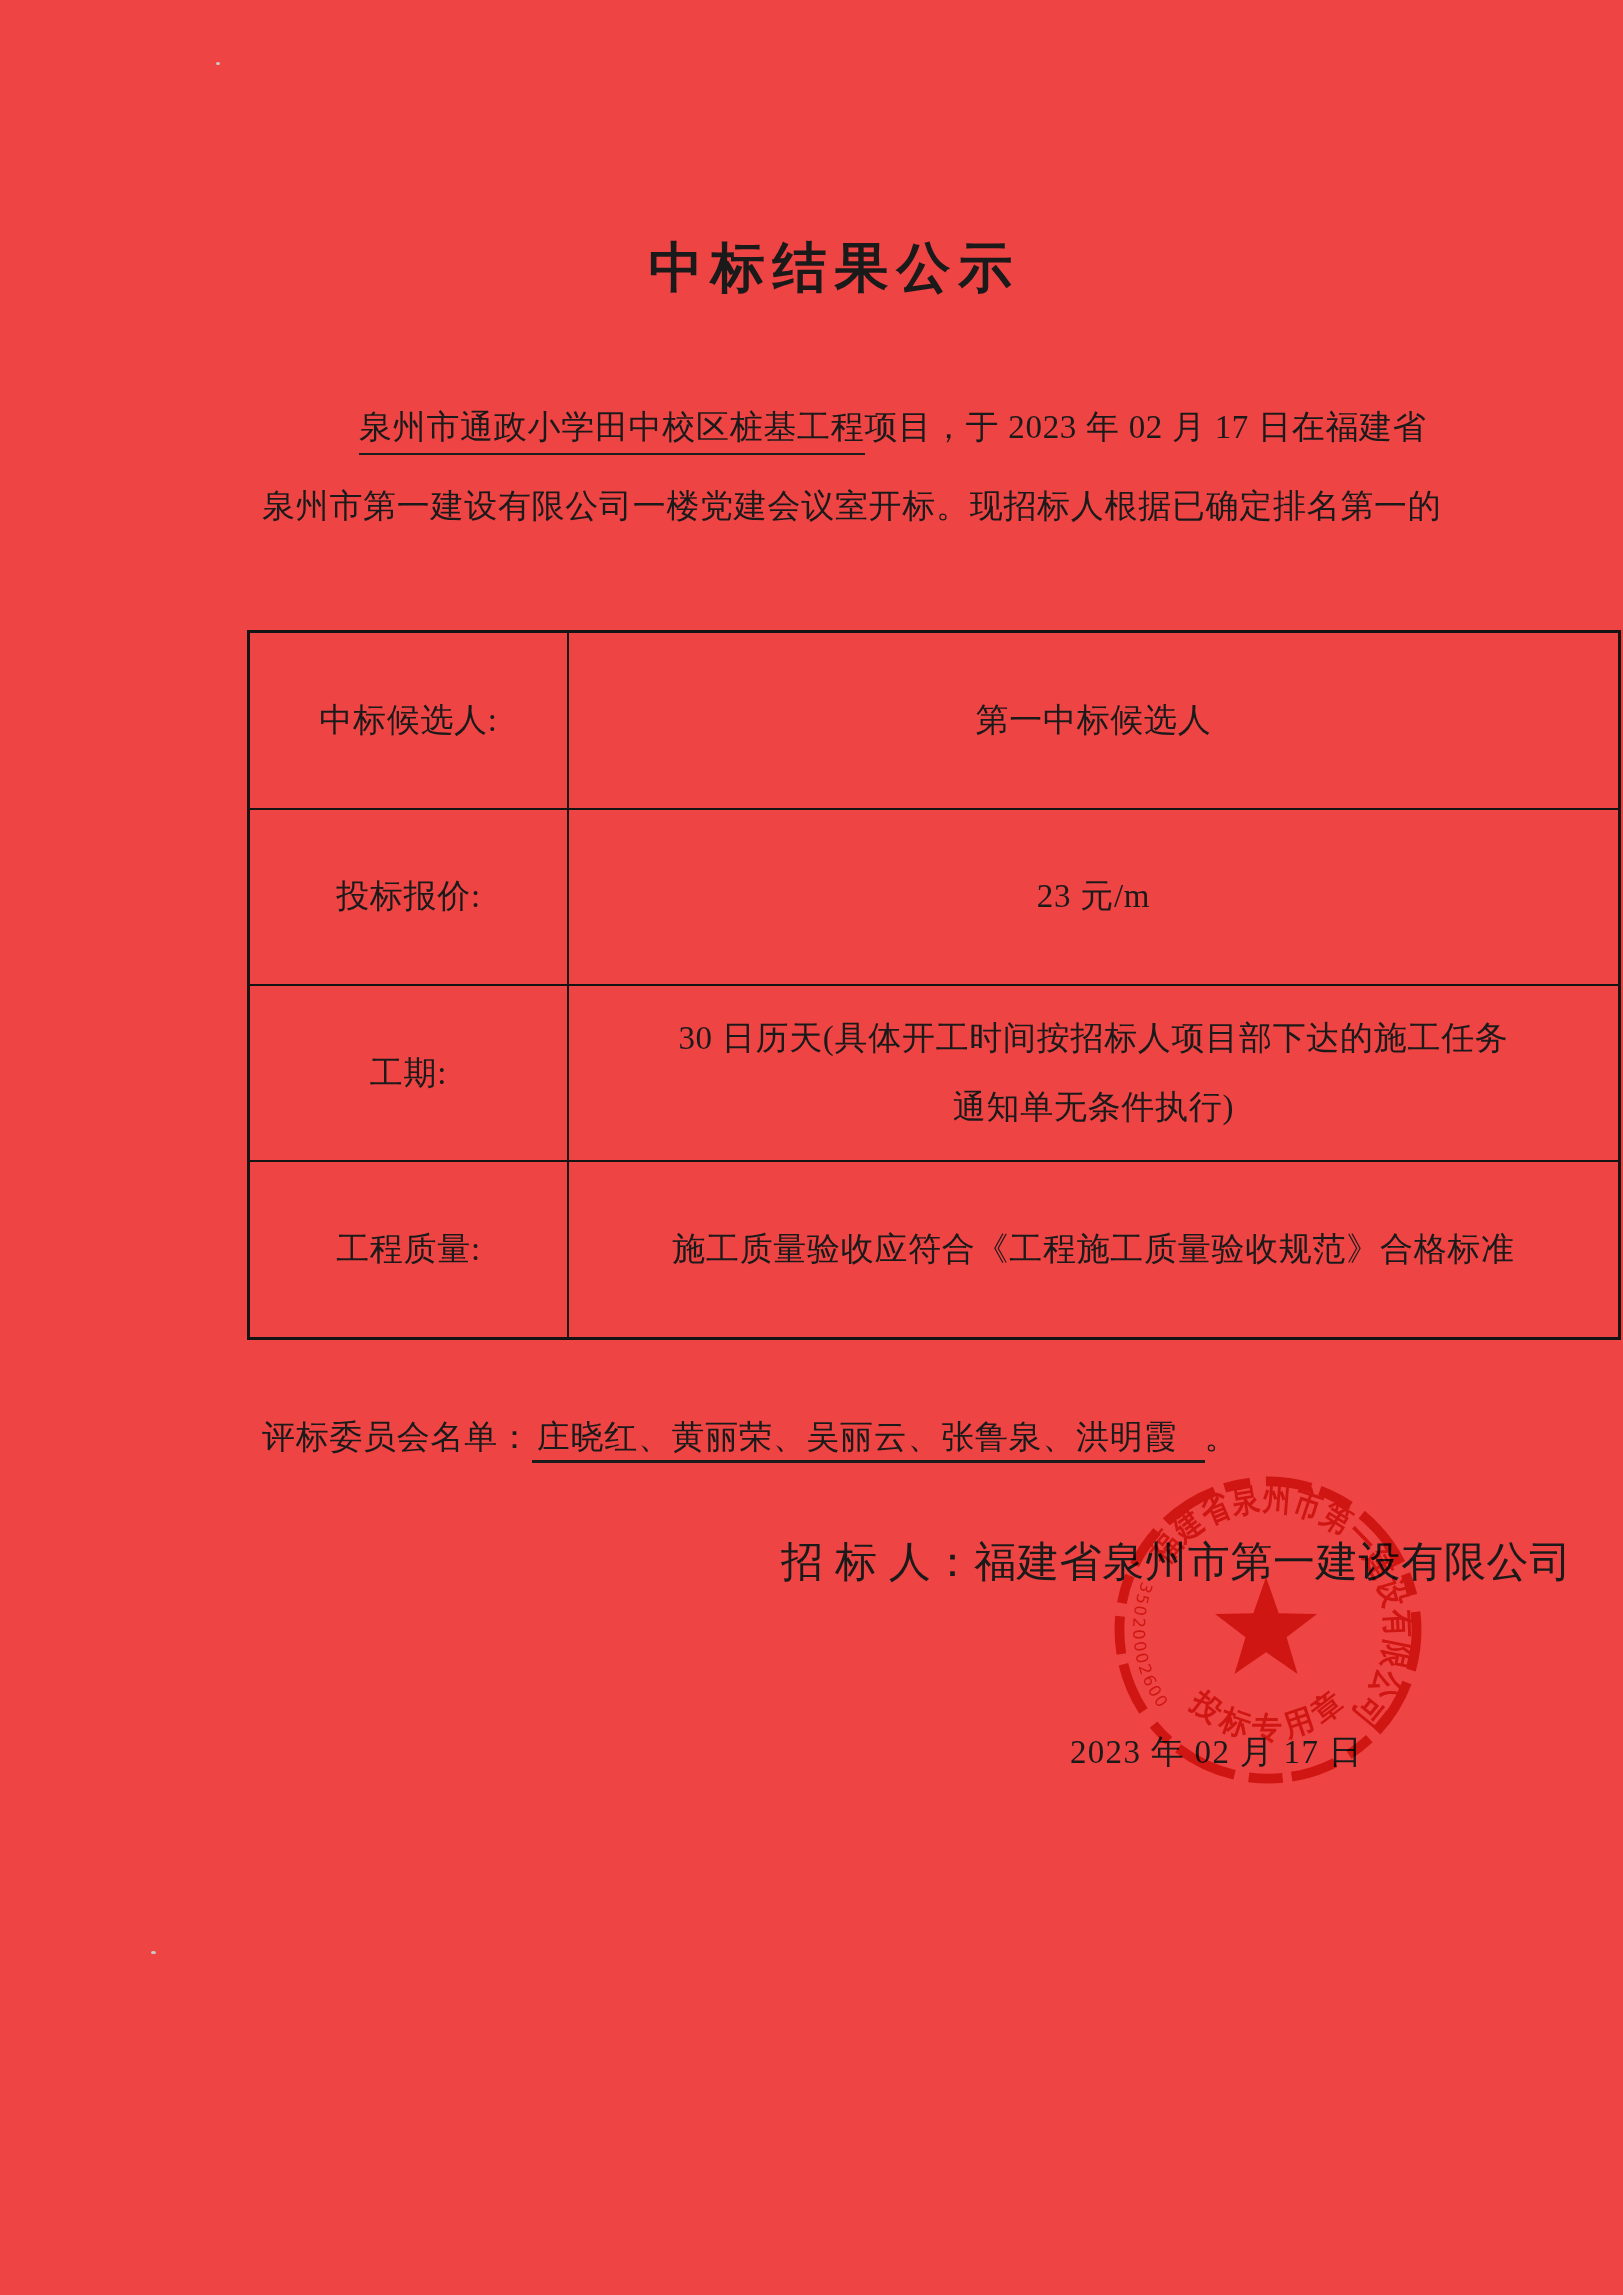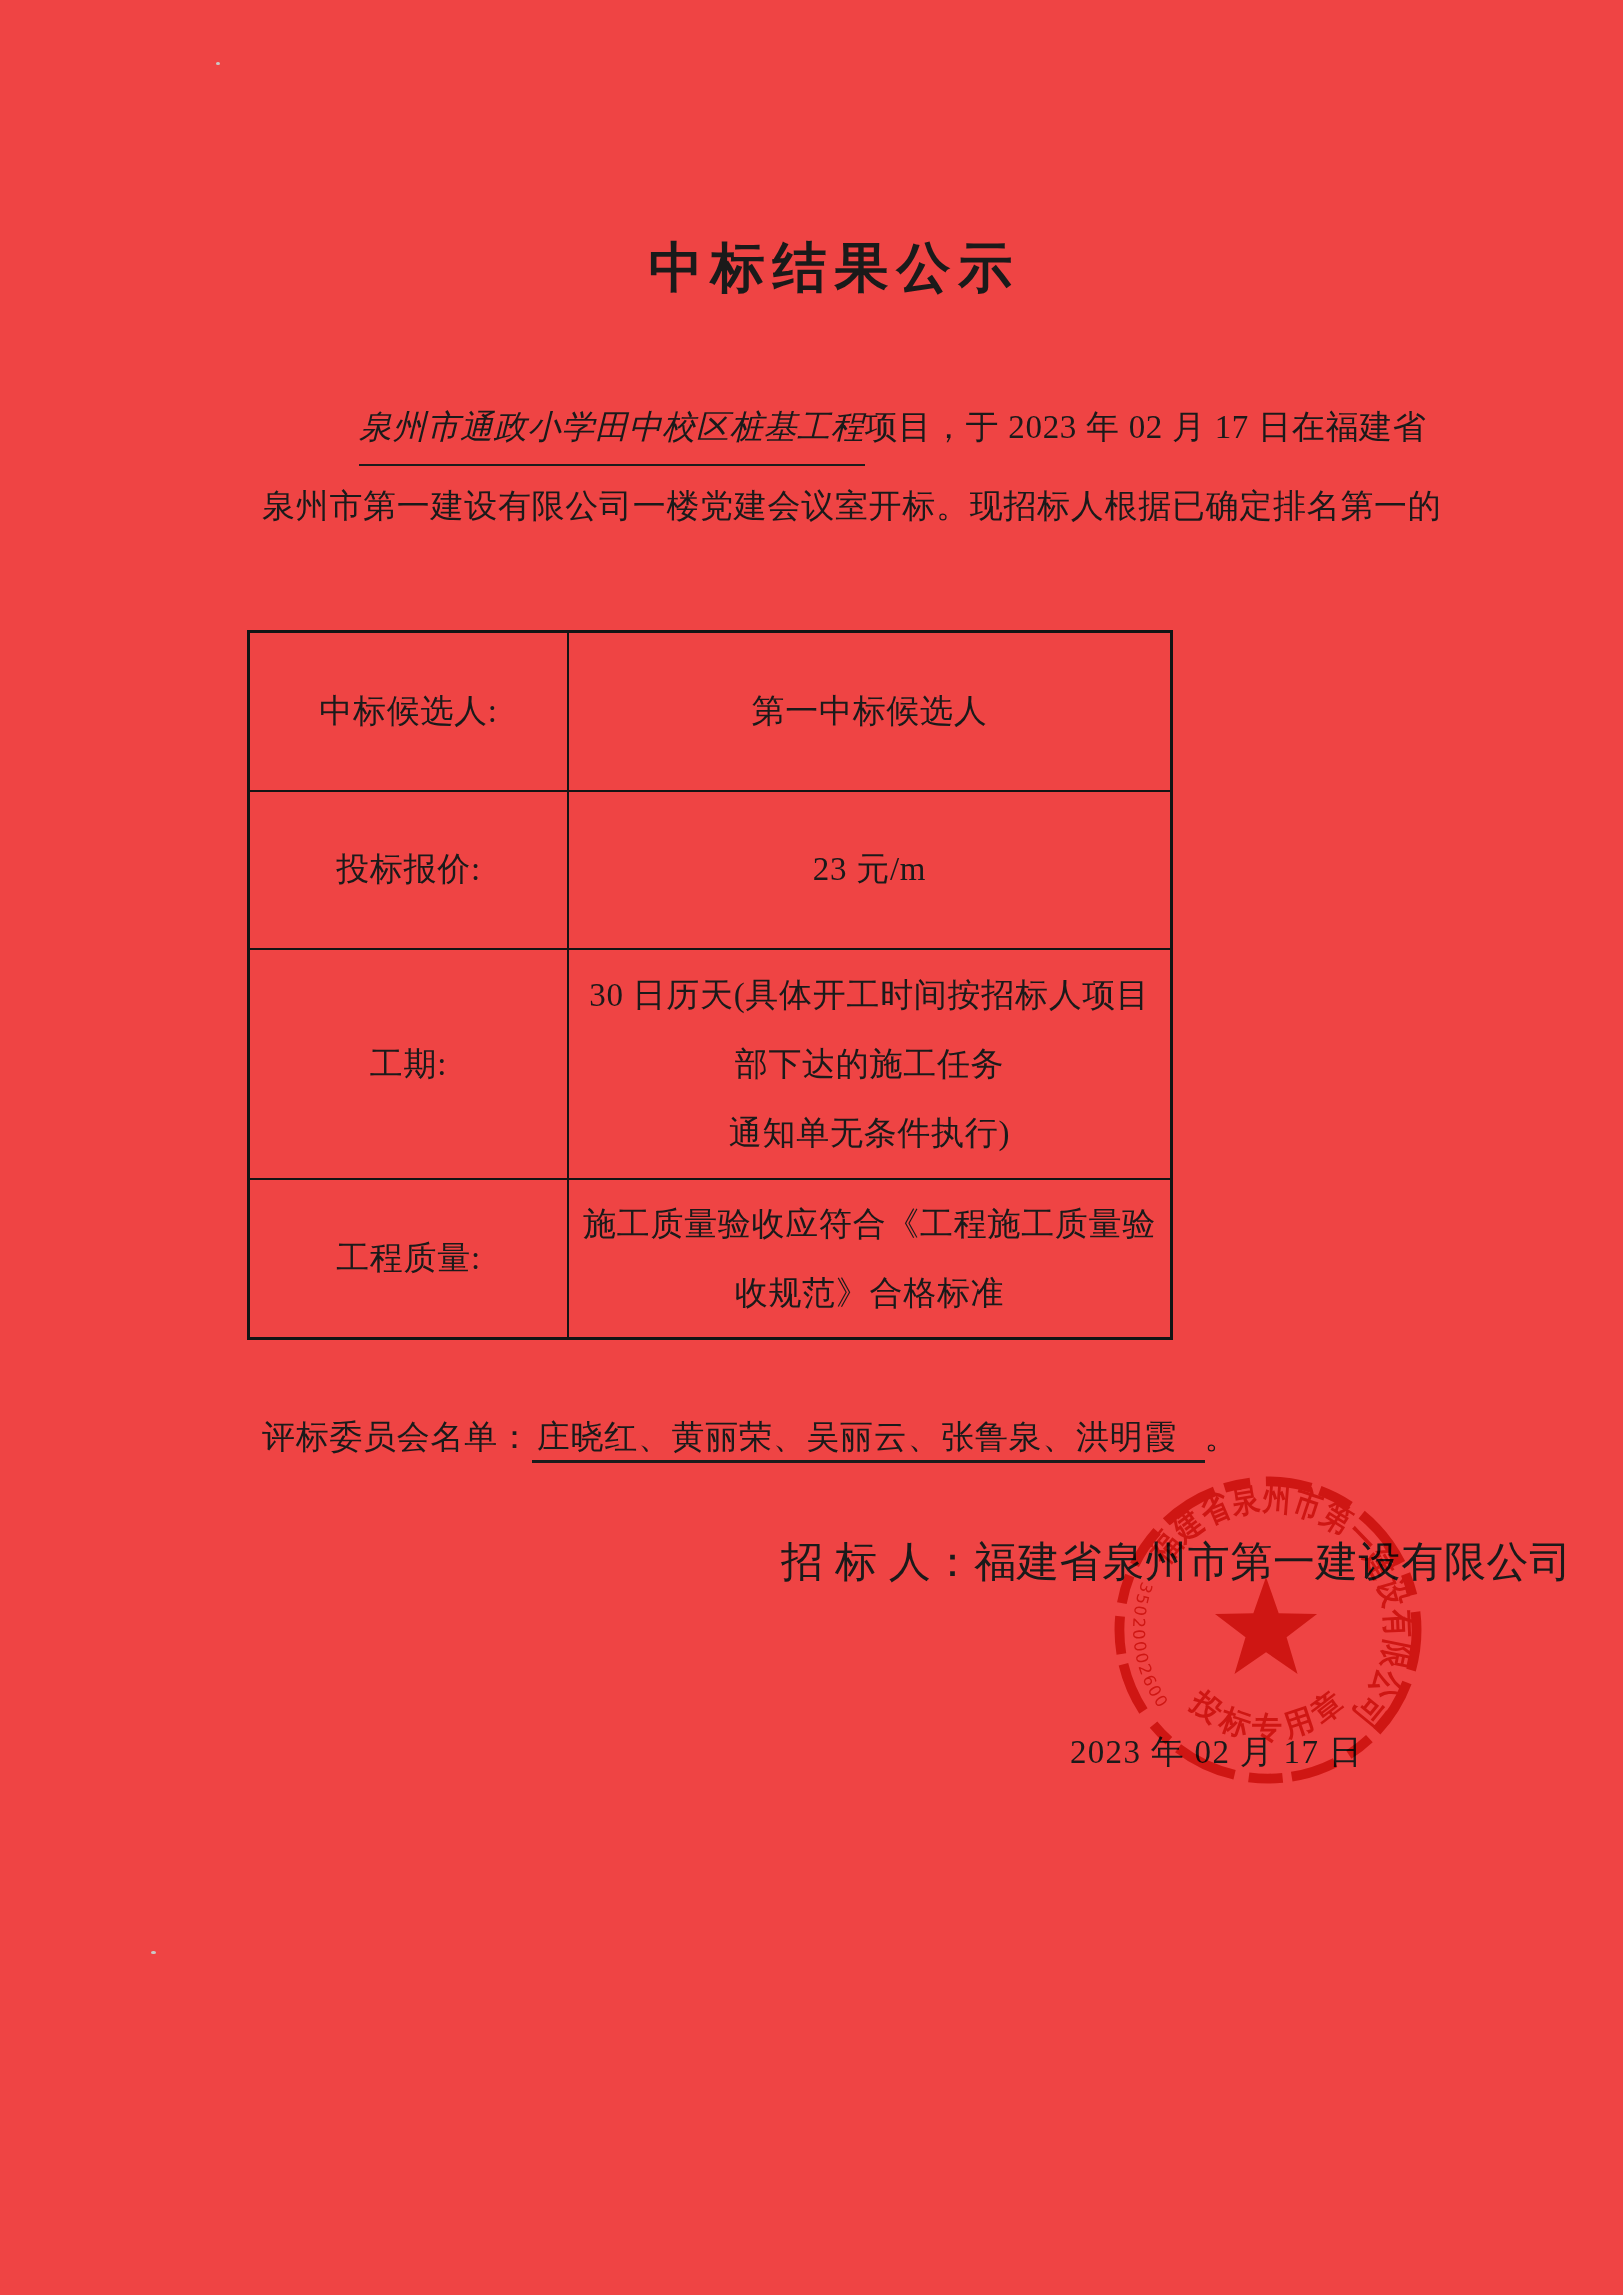--- a/index.html
+++ b/index.html
@@ -20,26 +20,25 @@
   }
   .intro{
     position:absolute;left:262px;top:388px;width:1142px;
     font-size:33px;line-height:79px;
     letter-spacing:0.7px;
   }
   .intro .line{white-space:nowrap;}
   .intro .line.first{text-indent:97px;}
   .u-project{
     border-bottom:2.6px solid #1c1c1c;
-    padding-bottom:19px;
-    font-style:italic;
+    padding-bottom:8px;
   }
   .award-table{
     position:absolute;left:247px;top:630px;
-    width:926px;height:710px;
+    width:1374px;height:710px;
     border-collapse:collapse;table-layout:fixed;
     font-size:33px;
   }
   .award-table td{
     border:2.6px solid #141414;
     text-align:center;vertical-align:middle;
     padding:0 6.5px;
     height:142px;
     letter-spacing:0.7px;
   }

